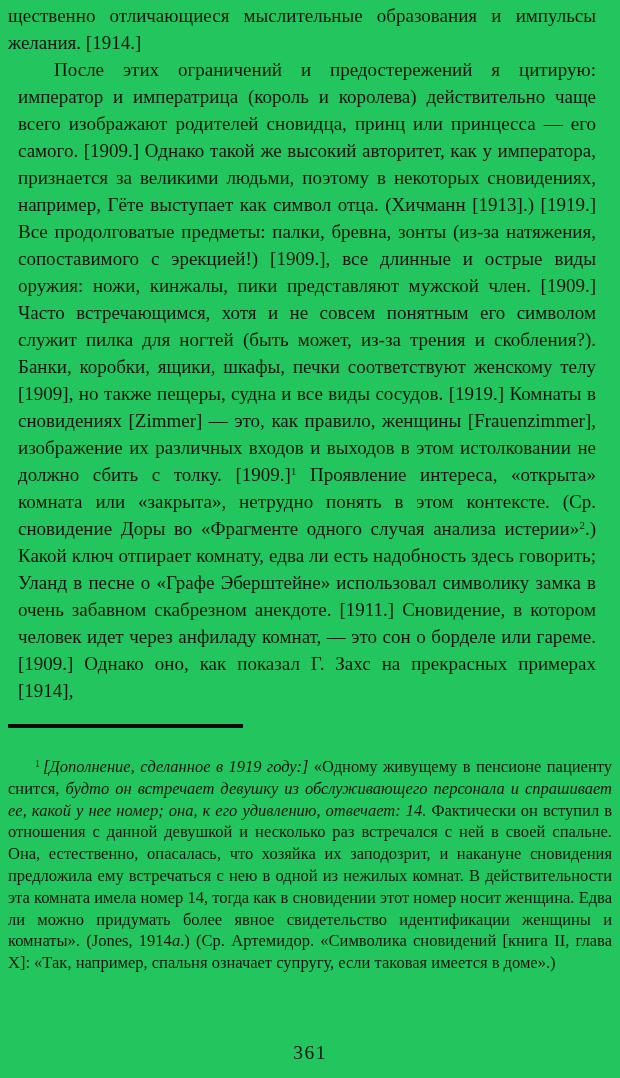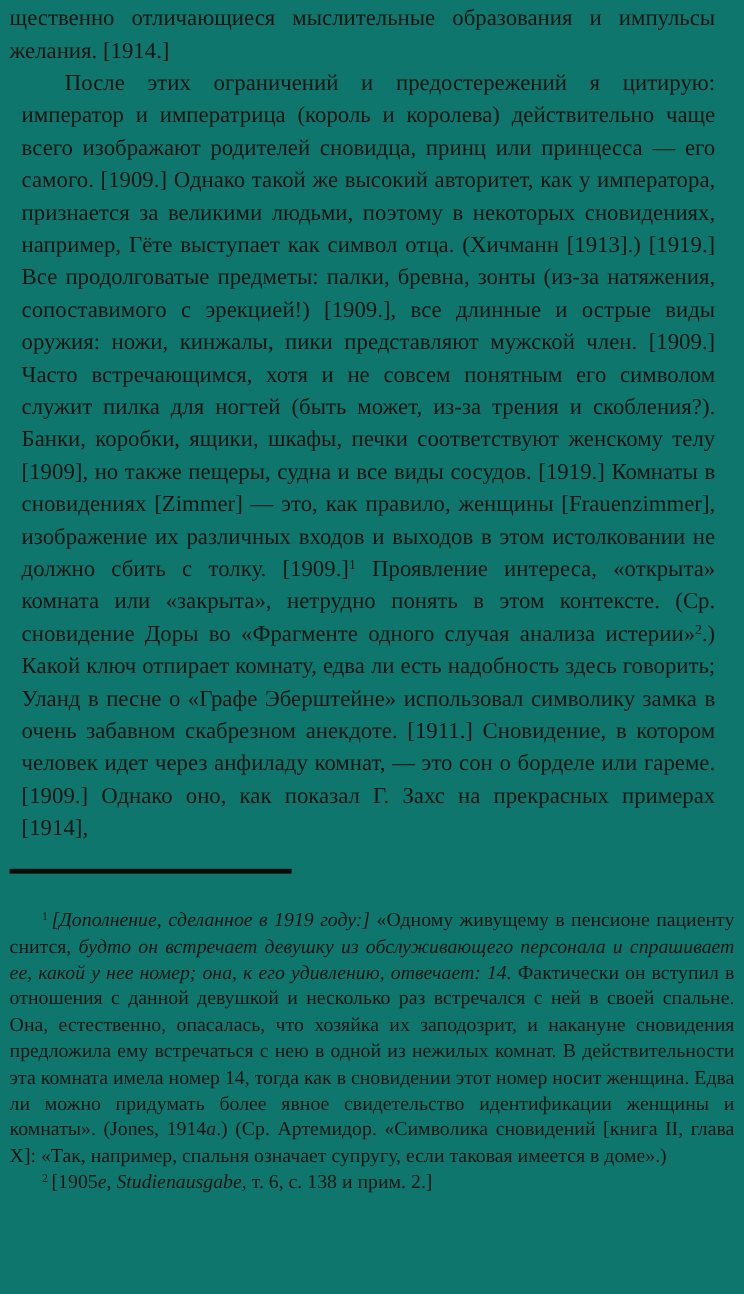--- a/index.html
+++ b/index.html
@@ -13,21 +13,21 @@
     overflow: hidden;
     font-family: "Liberation Serif", "DejaVu Serif", serif;
     color: #171512;
   }
   .page {
     position: relative;
     width: 620px;
     height: 1078px;
     box-sizing: border-box;
     padding: 2px 24px 0 8px;
-    background: #0f766e;
+    background: #22c55e;
   }
   .main-text {
     font-size: 19px;
     line-height: 27px;
     text-align: justify;
   }
   .para { margin: 0; }
   .para.indent { text-indent: 36px; margin-left: 10px; }
   sup.fnref {
     font-size: 0.6em;
@@ -74,18 +74,18 @@
 
   <div class="main-text">
     <p class="para"><span>щественно отличающиеся мыслительные образования и импульсы желания. [1914.]</span></p>
     <p class="para indent"><span>После этих ограничений и предостережений я цитирую: император и императрица (король и королева) действительно чаще всего изображают родителей сновидца, принц или принцесса — его самого. [1909.] Однако такой же высокий авторитет, как у императора, признается за великими людьми, поэтому в некоторых сновидениях, например, Гёте выступает как символ отца. (Хичманн [1913].) [1919.] Все продолговатые предметы: палки, бревна, зонты (из-за натяжения, сопоставимого с эрекцией!) [1909.], все длинные и острые виды оружия: ножи, кинжалы, пики представляют мужской член. [1909.] Часто встречающимся, хотя и не совсем понятным его символом служит пилка для ногтей (быть может, из-за трения и скобления?). Банки, коробки, ящики, шкафы, печки соответствуют женскому телу [1909], но также пещеры, судна и все виды сосудов. [1919.] Комнаты в сновидениях [Zimmer] — это, как правило, женщины [Frauenzimmer], изображение их различных входов и выходов в этом истолковании не должно сбить с толку. [1909.]</span><sup class="fnref">1</sup><span> Проявление интереса, «открыта» комната или «закрыта», нетрудно понять в этом контексте. (Ср. сновидение Доры во «Фрагменте одного случая анализа истерии»</span><sup class="fnref">2</sup><span>.) Какой ключ отпирает комнату, едва ли есть надобность здесь говорить; Уланд в песне о «Графе Эберштейне» использовал символику замка в очень забавном скабрезном анекдоте. [1911.] Сновидение, в котором человек идет через анфиладу комнат, — это сон о борделе или гареме. [1909.] Однако оно, как показал Г. Захс на прекрасных примерах [1914],</span></p>
   </div>
 
   <div class="footer-block">
     <div class="footnote-rule"></div>
     <div class="footnotes">
       <p class="fn"><sup class="fnref">1</sup><span class="italic">[Дополнение, сделанное в 1919 году:]</span><span> «Одному живущему в пенсионе пациенту снится, </span><span class="italic">будто он встречает девушку из обслуживающего персонала и спрашивает ее, какой у нее номер; она, к его удивлению, отвечает: 14.</span><span> Фактически он вступил в отношения с данной девушкой и несколько раз встречался с ней в своей спальне. Она, естественно, опасалась, что хозяйка их заподозрит, и накануне сновидения предложила ему встречаться с нею в одной из нежилых комнат. В действительности эта комната имела номер 14, тогда как в сновидении этот номер носит женщина. Едва ли можно придумать более явное свидетельство идентификации женщины и комнаты». (Jones, 1914</span><span class="italic">а</span><span>.) (Ср. Артемидор. «Символика сновидений [книга II, глава X]: «Так, например, спальня означает супругу, если таковая имеется в доме».)</span></p>
-      <p class="fn"><sup class="fnref">2</sup><span>[1905</span><span class="italic">е</span><span>, </span><span class="italic">Studienausgabe</span><span>, т. 6, с. 138 и прим. 2.]</span></p>
     </div>
   </div>
 
+  <div class="page-number">361</div>
 
 </div>
 
 </body></html>

